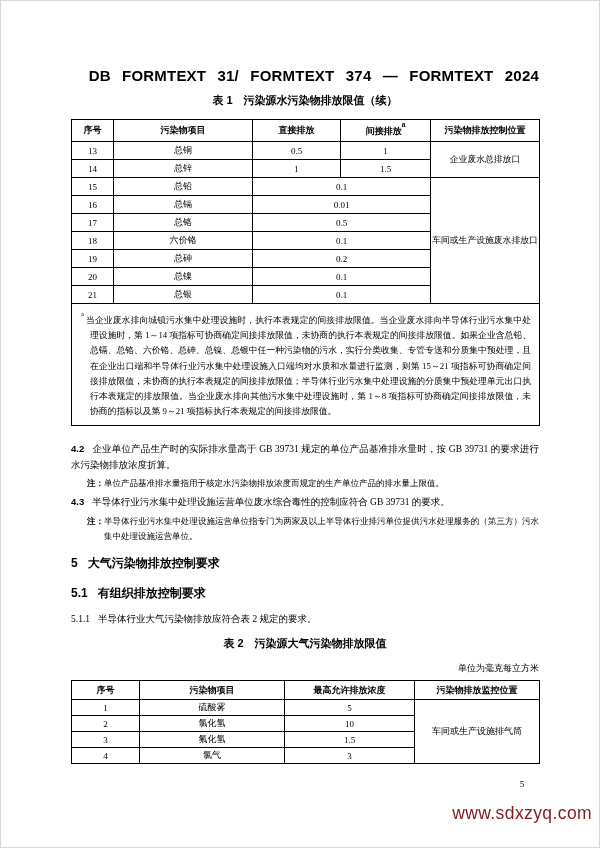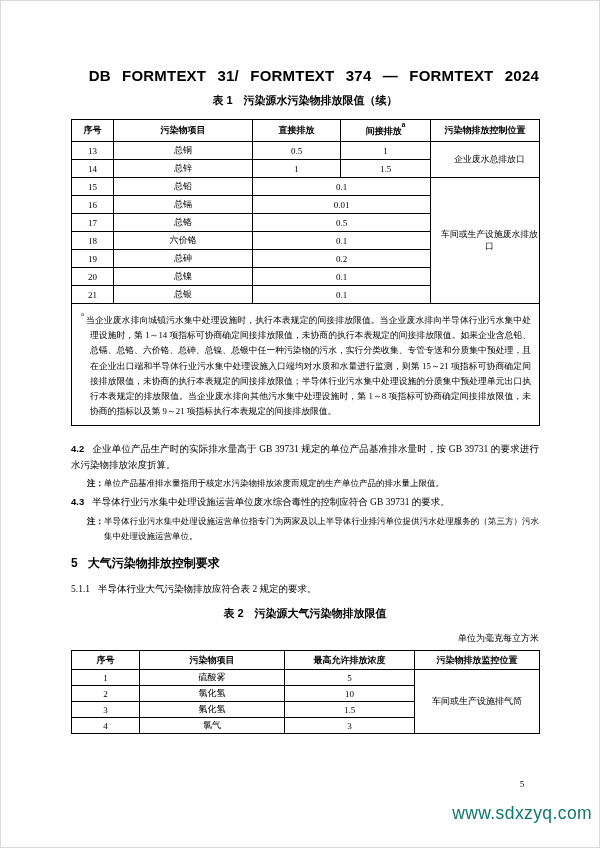--- a/index.html
+++ b/index.html
@@ -16,21 +16,21 @@
   .unit-note{text-align:right;font-size:9px;line-height:12px;margin:0 0 6px 0;}
 
   table{border-collapse:collapse;table-layout:fixed;width:468px;}
   table{border:1.6px solid #000;}
   th,td{border:1px solid #000;padding:0;text-align:center;vertical-align:middle;
         overflow:hidden;}
   th{font-family:"Liberation Sans","DejaVu Sans",sans-serif;font-weight:bold;font-size:9px;}
   td{font-size:9px;}
   .t1 th{height:21px;}
   .t1 td{height:17px;}
-  .t1 td.loc{font-size:8.8px;padding-left:9px;}
+  .t1 td.loc{font-size:8.8px;}
   .t2 th{height:18px;}
   .t2 td{height:15px;}
   sup{font-size:6.5px;position:relative;top:-3px;}
   td.fn{font-size:8.8px;line-height:15.2px;text-align:justify;
         padding:5px 8px 6px 18px;text-indent:-9px;height:auto;}
   td.fn sup{margin-right:2px;}
 
   .clause{font-size:9.5px;line-height:15.5px;margin:0;text-align:justify;}
   .clause .num{font-family:"Liberation Sans","DejaVu Sans",sans-serif;
                font-weight:bold;margin-right:8px;}
@@ -48,21 +48,21 @@
   .mt-sec51{margin-top:17px;}
   .mt-511{margin-top:12px;}
   .mt-t2cap{margin-top:10px;}
   .mt-unit2{margin-top:10px;}
   .mt-t2{margin-top:3px;}
 
   .page-number{position:absolute;left:514px;top:778px;width:14px;text-align:center;
                font-size:9px;}
   .watermark{position:absolute;right:7px;top:802px;
              font-family:"Liberation Sans","DejaVu Sans",sans-serif;
-             font-size:17.5px;letter-spacing:.4px;color:#0f766e;}
+             font-size:17.5px;letter-spacing:.4px;color:#7f1d1d;}
 </style>
 </head>
 <body>
 
 <div class="page">
   <div class="content">
 
     <div class="doc-code">DB FORMTEXT 31/ FORMTEXT 374 — FORMTEXT 2024</div>
 
     <div class="tbl-caption">表 1　污染源水污染物排放限值（续）</div>
@@ -152,20 +152,23 @@
       <span class="num">4.3</span><span>半导体行业污水集中处理设施运营单位废水综合毒性的控制应符合 GB 39731 的要求。</span>
     </p>
     <p class="note">
       <span class="note-label">注：</span><span>半导体行业污水集中处理设施运营单位指专门为两家及以上半导体行业排污单位提供污水处理服务的（第三方）污水集中处理设施运营单位。</span>
     </p>
 
     <h2 class="sec mt-sec5">
       <span class="num">5</span><span>大气污染物排放控制要求</span>
     </h2>
 
+    <h2 class="sec mt-sec51">
+      <span class="num">5.1</span><span>有组织排放控制要求</span>
+    </h2>
 
     <p class="clause mt-511">
       <span class="numr">5.1.1</span><span>半导体行业大气污染物排放应符合表 2 规定的要求。</span>
     </p>
 
     <div class="tbl-caption mt-t2cap">表 2　污染源大气污染物排放限值</div>
 
     <div class="unit-note mt-unit2">单位为毫克每立方米</div>
 
     <table class="t2 mt-t2">

